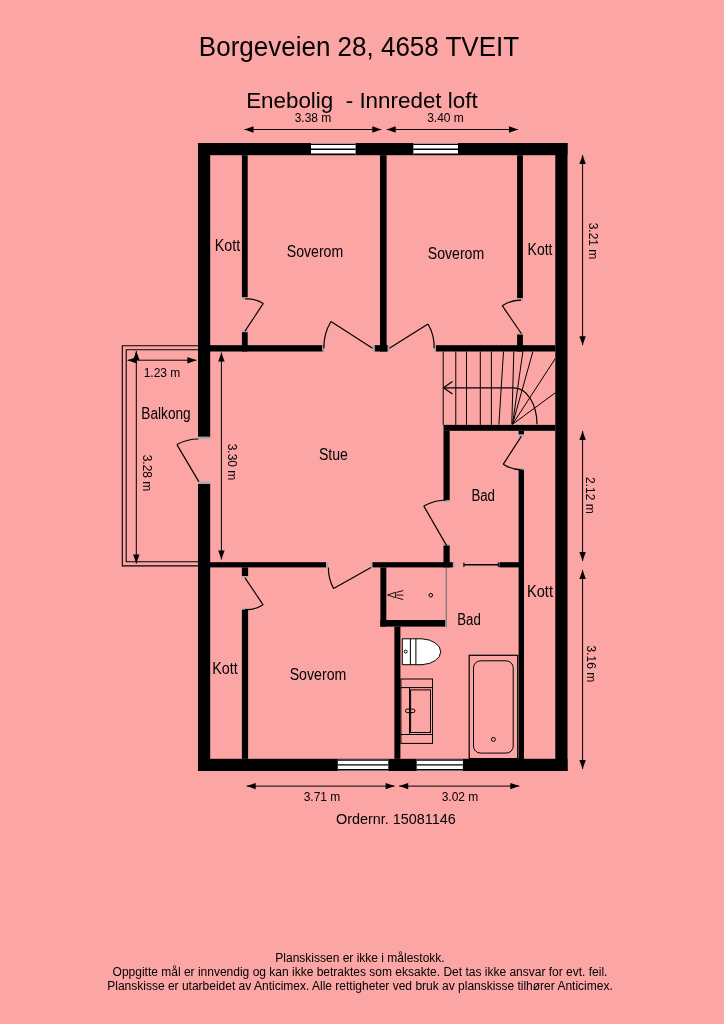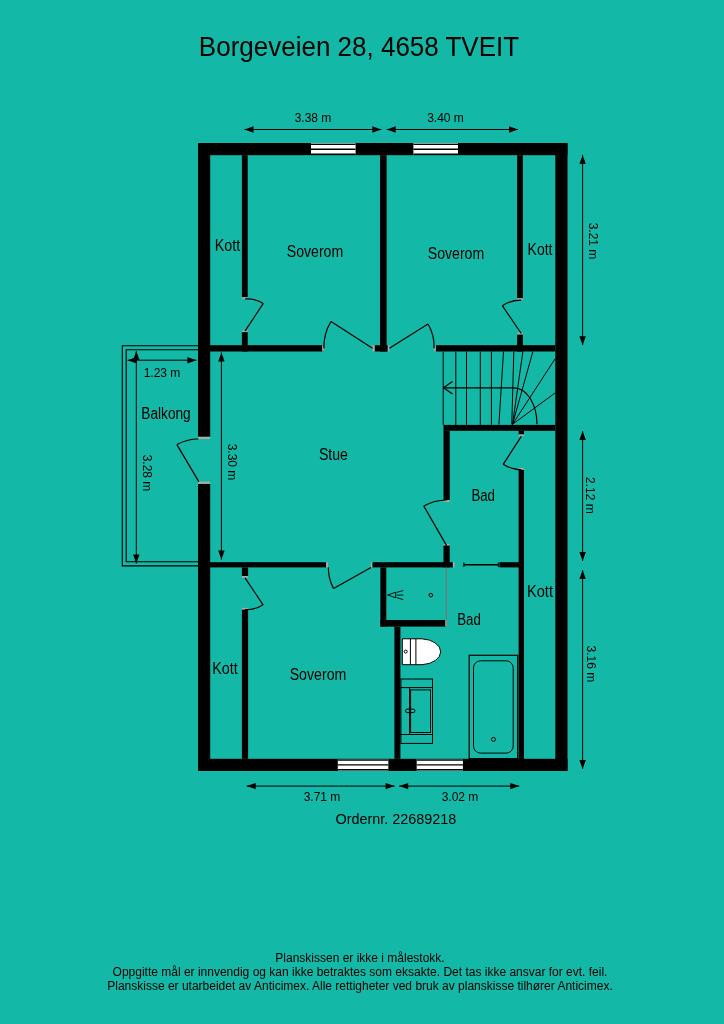--- a/index.html
+++ b/index.html
@@ -1,25 +1,26 @@
 <!DOCTYPE html>
 <html><head>
 <meta charset="utf-8">
 <style>
   html,body{margin:0;padding:0;background:#fff;}
-  .page{position:relative;width:724px;height:1024px;background:#14b8a6;font-family:"Liberation Sans",sans-serif;overflow:hidden;}
+  .page{position:relative;width:724px;height:1024px;background:#fca5a5;font-family:"Liberation Sans",sans-serif;overflow:hidden;}
   .t{position:absolute;white-space:nowrap;color:#000;}
   .ctr{transform:translateX(-50%);}
 </style>
 </head>
 <body>
 <div class="page">
 
 <div class="t" style="left:358.8px;top:30px;font-size:28.5px;transform:translateX(-50%) scaleX(0.912);">Borgeveien 28, 4658 TVEIT</div>
 
+<div class="t ctr" style="left:361.9px;top:88.2px;font-size:22.4px;">Enebolig&nbsp; - Innredet loft</div>
 
 <svg width="724" height="1024" viewBox="0 0 724 1024" style="position:absolute;left:0;top:0;" fill="none" stroke="none">
 
 <g fill="#000">
 <rect x="198" y="143" width="369.5" height="12.2"></rect>
 <rect x="198" y="758.8" width="369.5" height="12.2"></rect>
 <rect x="198" y="143" width="12.2" height="293.8"></rect>
 <rect x="198" y="483.9" width="12.2" height="287.1"></rect>
 <rect x="555.3" y="143" width="12.2" height="628"></rect>
 </g>
@@ -324,17 +325,17 @@
 </g>
 
 <g>
 <text x="460" y="800.5" font-size="12" fill="#000" text-anchor="middle">3.02 m</text>
 <line x1="399.2" y1="786.1" x2="519.3" y2="786.1" stroke="#000" stroke-width="1"></line>
 <polygon points="399.2,786.1 408.2,782.9 408.2,789.3" fill="#000"></polygon>
 <polygon points="519.3,786.1 510.3,782.9 510.3,789.3" fill="#000"></polygon>
 </g>
 </svg>
 
-<div class="t ctr" style="left:395.9px;top:811px;font-size:14.4px;">Ordernr. 22689218</div>
+<div class="t ctr" style="left:395.9px;top:811px;font-size:14.4px;">Ordernr. 15081146</div>
 
 
 <div class="t ctr" style="left:360px;top:950.5px;font-size:12px;text-align:center;line-height:14.2px;white-space:nowrap;">Planskissen er ikke i målestokk.<br>Oppgitte mål er innvendig og kan ikke betraktes som eksakte. Det tas ikke ansvar for evt. feil.<br>Planskisse er utarbeidet av Anticimex. Alle rettigheter ved bruk av planskisse tilhører Anticimex.</div>
 </div>
 
 </body></html>

